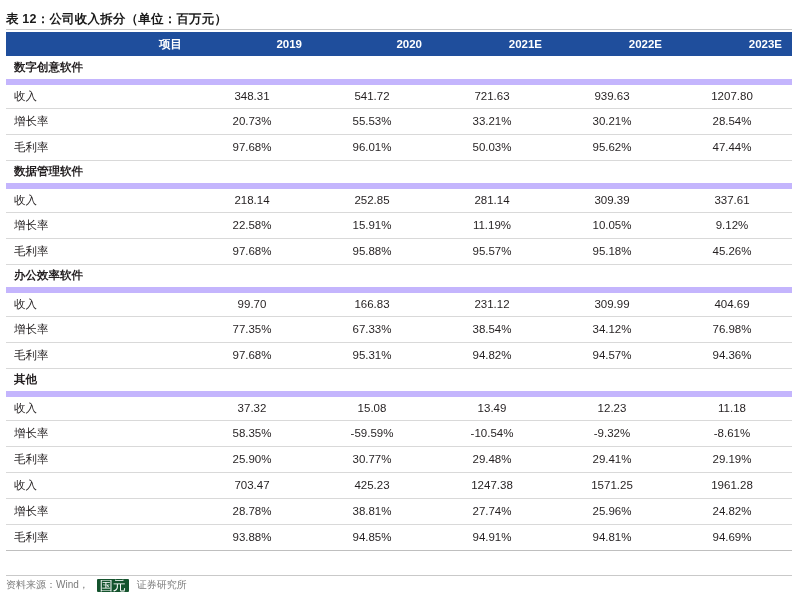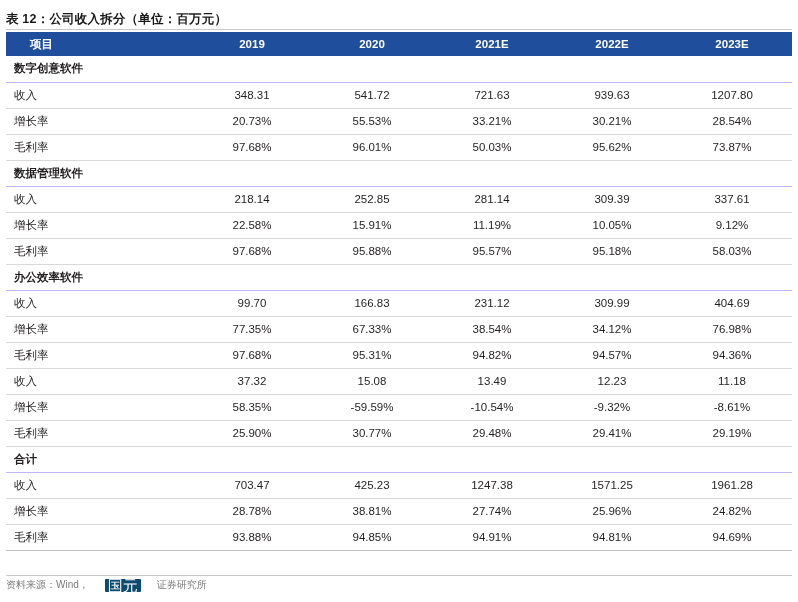--- a/index.html
+++ b/index.html
@@ -62,37 +62,37 @@
     background: #1f4e9c;
     color: #ffffff;
     font-weight: bold;
     font-size: 11.5px;
     height: 24px;
     padding: 0 10px;
     border: none;
     white-space: nowrap;
   }
   thead th.h-item {
-    text-align: left;
+    text-align: right;
     padding-left: 24px;
   }
   thead th.h-val {
-    text-align: center;
+    text-align: right;
   }
   tbody td {
     height: 26px;
     padding: 0 10px;
     border-bottom: 1px solid #d9d9d9;
     font-size: 11.5px;
     color: #231f20;
     white-space: nowrap;
   }
   tbody tr.group td {
     font-weight: bold;
-    border-bottom: 1px solid #c4b5fd;
+    border-bottom: 6px solid #c4b5fd;
   }
   tbody td.lbl {
     text-align: left;
     padding-left: 8px;
   }
   tbody td.val {
     text-align: center;
   }
   
   tbody tr:last-child td {
@@ -100,43 +100,43 @@
   }
   
   .footer {
     position: absolute;
     left: 6px;
     bottom: 8px;
     width: 786px;
     height: 18px;
     display: flex;
     align-items: center;
-    gap: 16px;
+    gap: 8px;
   }
   .footer-rule {
     position: absolute;
     left: 6px;
     bottom: 26px;
     width: 786px;
     height: 1px;
     background: #c9c9c9;
   }
   .footer-text {
     font-size: 10px;
     color: #7b7b7b;
   }
   .footer-badge {
     display: inline-flex;
     align-items: center;
     justify-content: center;
     height: 13px;
     padding: 0 3px;
-    background: #0c4a6e;
+    background: #14532d;
     color: #ffffff;
-    font-size: 15px;
+    font-size: 13px;
     line-height: 13px;
     border-radius: 1px;
   }
 </style>
 </head>
 <body>
 
 <div class="page">
 
   <div class="title-bar">
@@ -188,21 +188,21 @@
         <td class="val">33.21%</td>
         <td class="val">30.21%</td>
         <td class="val">28.54%</td>
       </tr>
       <tr>
         <td class="lbl">毛利率</td>
         <td class="val">97.68%</td>
         <td class="val">96.01%</td>
         <td class="val">50.03%</td>
         <td class="val">95.62%</td>
-        <td class="val">73.87%</td>
+        <td class="val">47.44%</td>
       </tr>
 
       <tr class="group">
         <td class="lbl">数据管理软件</td>
         <td class="val"></td>
         <td class="val"></td>
         <td class="val"></td>
         <td class="val"></td>
         <td class="val"></td>
       </tr>
@@ -221,21 +221,21 @@
         <td class="val">11.19%</td>
         <td class="val">10.05%</td>
         <td class="val">9.12%</td>
       </tr>
       <tr>
         <td class="lbl">毛利率</td>
         <td class="val">97.68%</td>
         <td class="val">95.88%</td>
         <td class="val">95.57%</td>
         <td class="val">95.18%</td>
-        <td class="val">58.03%</td>
+        <td class="val">45.26%</td>
       </tr>
 
       <tr class="group">
         <td class="lbl">办公效率软件</td>
         <td class="val"></td>
         <td class="val"></td>
         <td class="val"></td>
         <td class="val"></td>
         <td class="val"></td>
       </tr>
@@ -257,20 +257,28 @@
       </tr>
       <tr>
         <td class="lbl">毛利率</td>
         <td class="val">97.68%</td>
         <td class="val">95.31%</td>
         <td class="val">94.82%</td>
         <td class="val">94.57%</td>
         <td class="val">94.36%</td>
       </tr>
 
+      <tr class="group">
+        <td class="lbl">其他</td>
+        <td class="val"></td>
+        <td class="val"></td>
+        <td class="val"></td>
+        <td class="val"></td>
+        <td class="val"></td>
+      </tr>
       <tr>
         <td class="lbl">收入</td>
         <td class="val">37.32</td>
         <td class="val">15.08</td>
         <td class="val">13.49</td>
         <td class="val">12.23</td>
         <td class="val">11.18</td>
       </tr>
       <tr>
         <td class="lbl">增长率</td>
@@ -282,28 +290,20 @@
       </tr>
       <tr>
         <td class="lbl">毛利率</td>
         <td class="val">25.90%</td>
         <td class="val">30.77%</td>
         <td class="val">29.48%</td>
         <td class="val">29.41%</td>
         <td class="val">29.19%</td>
       </tr>
 
-      <tr class="group">
-        <td class="lbl">合计</td>
-        <td class="val"></td>
-        <td class="val"></td>
-        <td class="val"></td>
-        <td class="val"></td>
-        <td class="val"></td>
-      </tr>
       <tr>
         <td class="lbl">收入</td>
         <td class="val">703.47</td>
         <td class="val">425.23</td>
         <td class="val">1247.38</td>
         <td class="val">1571.25</td>
         <td class="val">1961.28</td>
       </tr>
       <tr>
         <td class="lbl">增长率</td>

